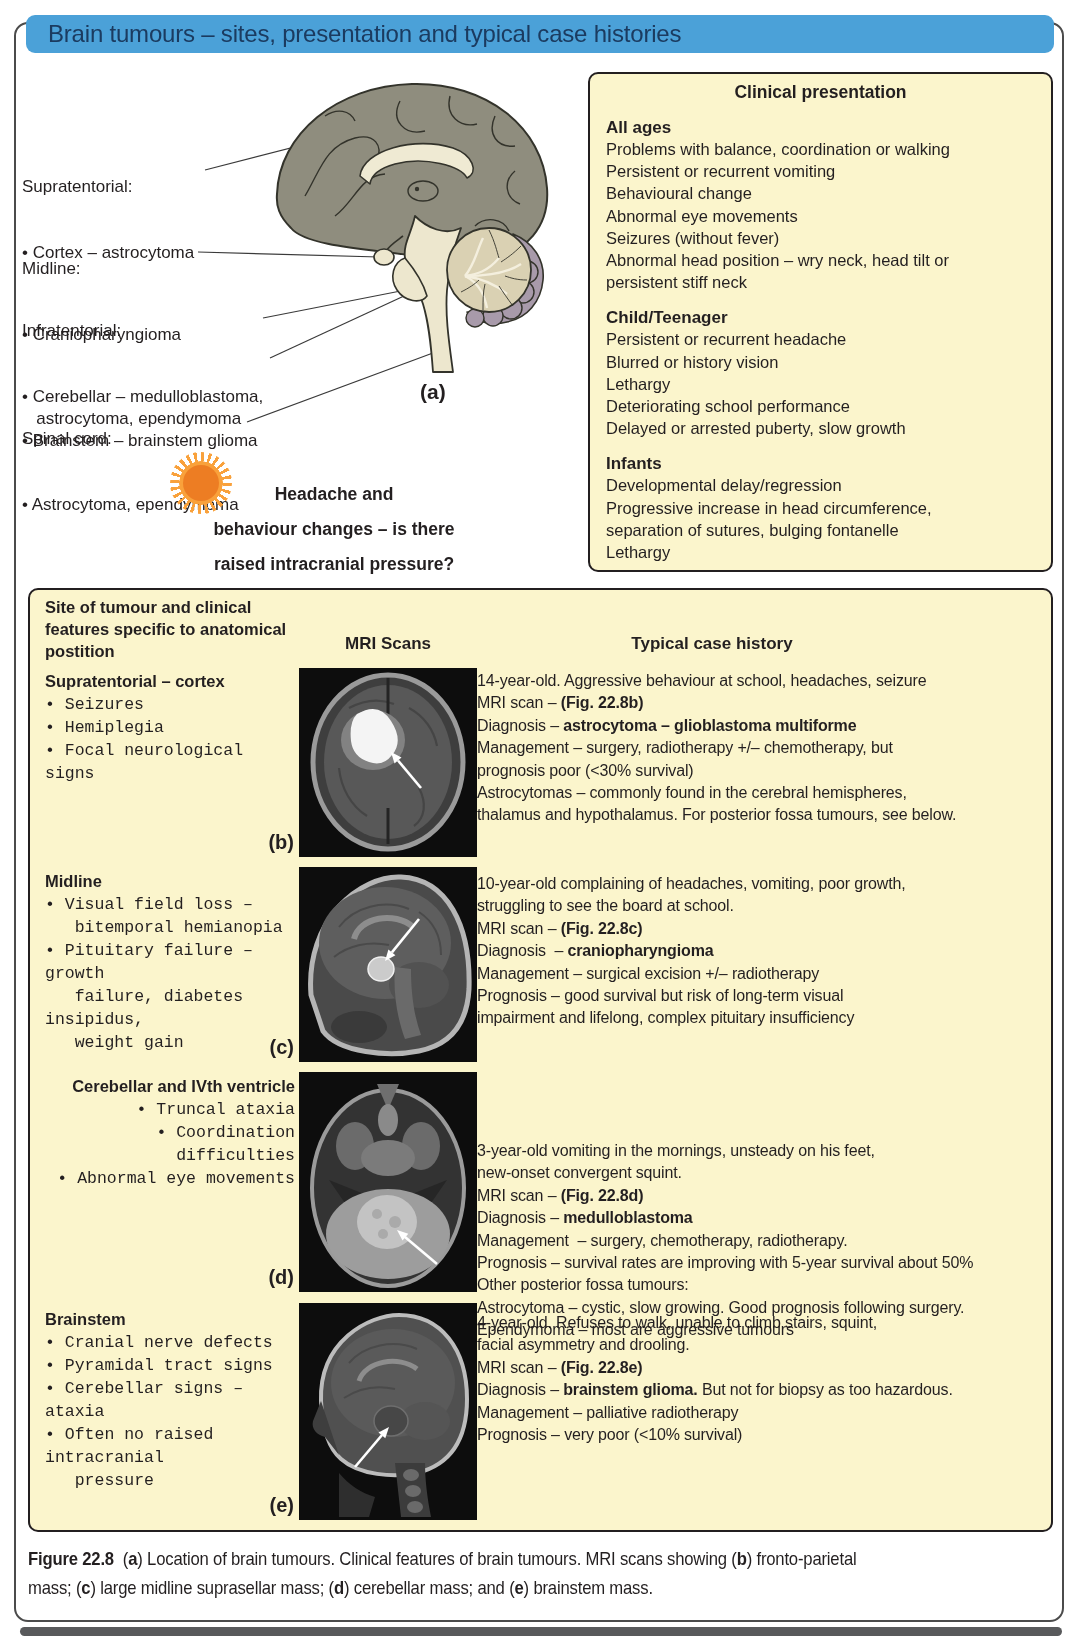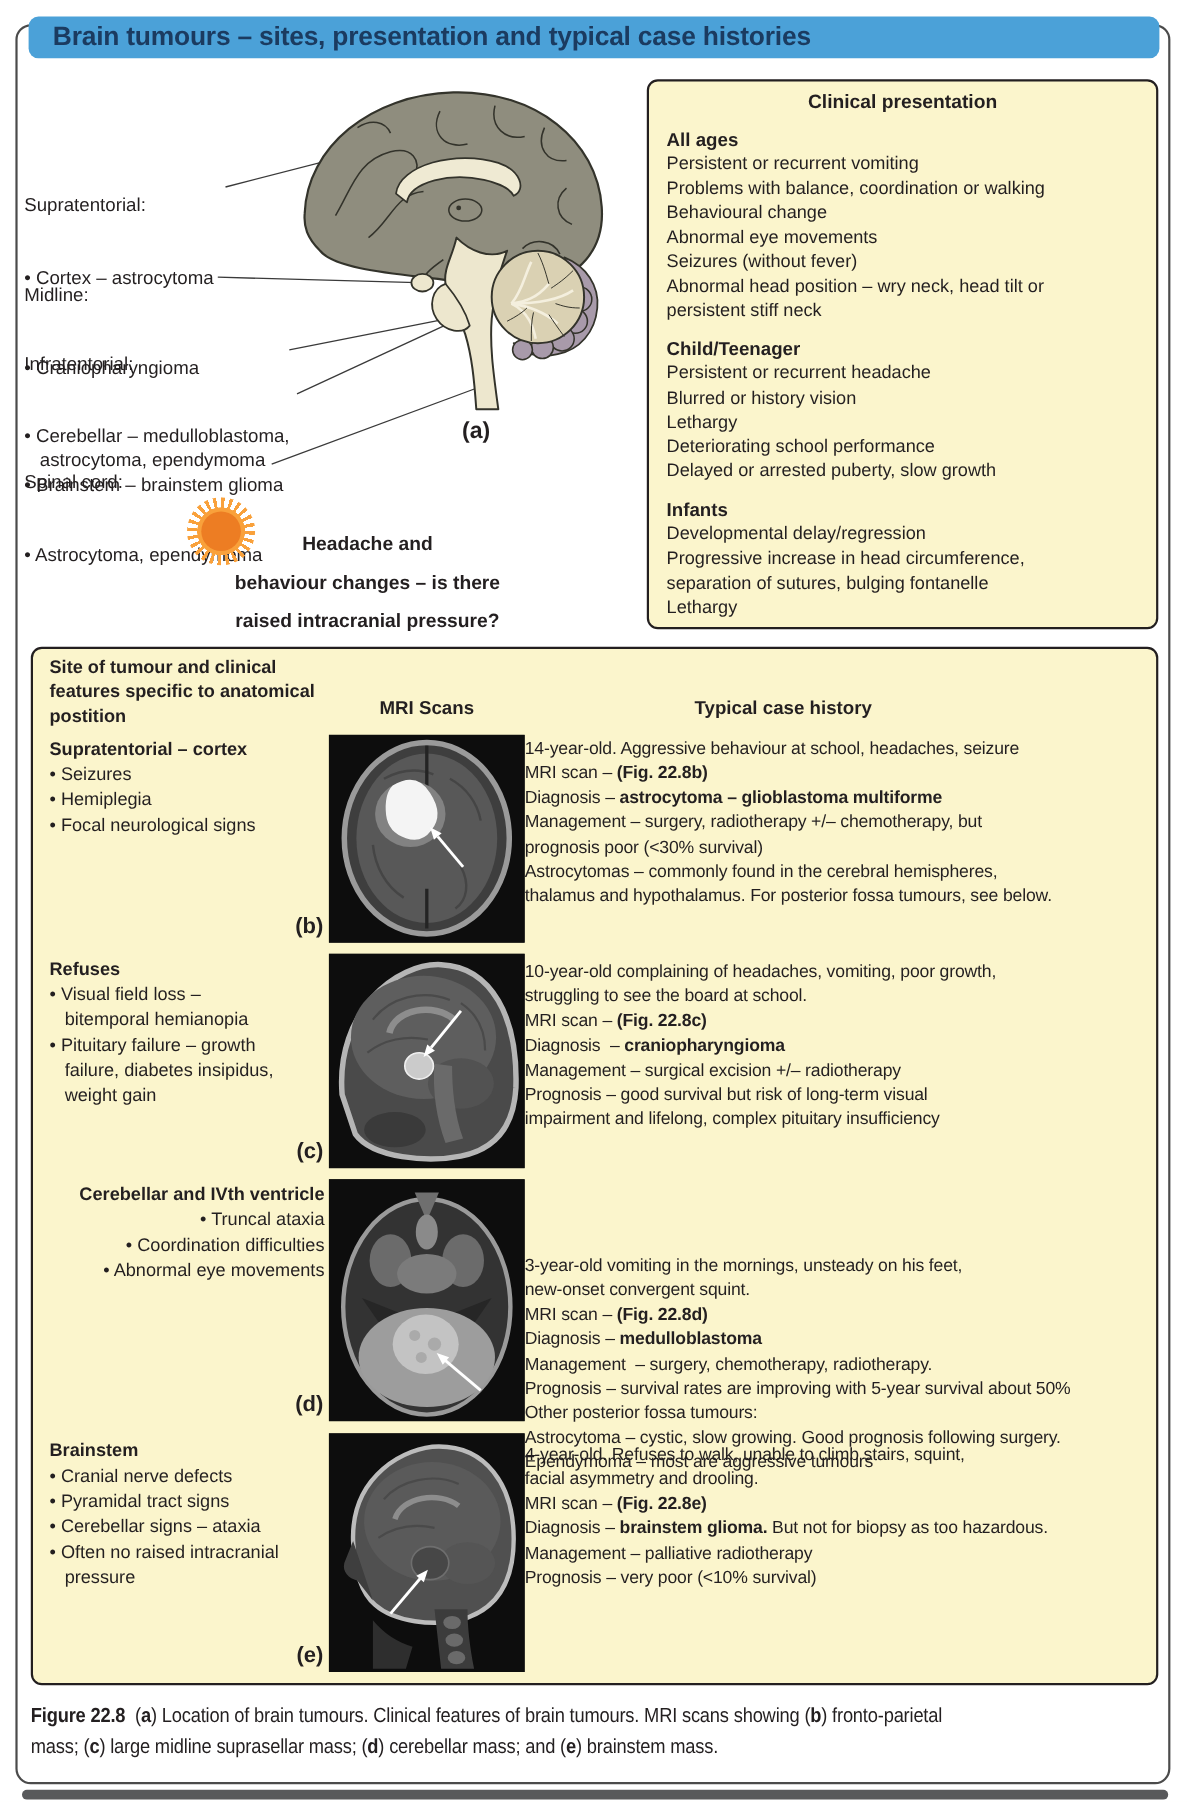--- a/index.html
+++ b/index.html
@@ -6,21 +6,21 @@
   body{font-family:"Liberation Sans","DejaVu Sans",sans-serif;color:#231F20;}
   .page{position:relative;width:1079px;height:1638px;background:#fff;overflow:hidden;}
   .abs{position:absolute;}
   .b{font-weight:700;}
 
   
   .outer-box{left:14px;top:22px;width:1046px;height:1596px;border:2.5px solid #4b4b4b;border-radius:14px;background:#fff;}
   .shadow-bar{left:20px;top:1627px;width:1042px;height:9px;background:#58595B;border-radius:5px;}
   .header-bar{left:26px;top:15px;width:1028px;height:38px;background:#4BA1D8;border-radius:9px;
               display:flex;align-items:center;padding-left:22px;box-sizing:border-box;}
-  .header-bar span{font-size:24px;font-weight:700;color:#1B3B60;letter-spacing:-0.2px;}
+  .header-bar span{font-size:24px;font-weight:400;color:#1B3B60;letter-spacing:-0.2px;}
 
   
   .anat{font-size:17px;line-height:22px;white-space:pre-wrap;}
   .anat .hd{font-weight:400;}
   .g0{left:22px;top:132px;}
   .g1{left:22px;top:214px;}
   .g2{left:22px;top:276px;}
   .g3{left:22px;top:384px;}
   .panel-label{font-size:20px;font-weight:700;}
   .a-label{left:420px;top:380px;font-size:21px;}
@@ -40,21 +40,21 @@
   .clin-h{font-size:17px;font-weight:700;margin-top:15px;}
   .clin-items .li{font-size:16.5px;line-height:22.2px;white-space:pre-wrap;}
 
   .case-box{left:28px;top:588px;width:1025px;height:944px;}
   .site-colh{left:45px;top:596px;width:250px;font-size:16.5px;font-weight:700;line-height:22px;}
   .mri-colh{left:299px;top:634px;width:178px;text-align:center;font-size:17px;font-weight:700;}
   .hist-colh{left:477px;top:634px;width:470px;text-align:center;font-size:17px;font-weight:700;}
 
   .site{width:250px;font-size:16.5px;}
   .site .site-heading{font-weight:700;line-height:23px;}
-  .site .li{line-height:23px;white-space:pre-wrap;}
+  .site .li{line-height:23px;white-space:pre-wrap;font-family:Liberation Mono, monospace;}
   .s0{left:45px;top:670px;} .s1{left:45px;top:870px;} .s2{left:45px;top:1075px;text-align:right;} .s3{left:45px;top:1308px;}
 
   .mri{left:299px;width:178px;background:#0d0d0d;}
   .m0{top:668px;height:189px;} .m1{top:867px;height:195px;} .m2{top:1072px;height:220px;} .m3{top:1303px;height:217px;}
   .mri svg{display:block;}
   .pl{width:36px;text-align:right;}
   .pl0{left:258px;top:831px;} .pl1{left:258px;top:1036px;} .pl2{left:258px;top:1266px;} .pl3{left:258px;top:1494px;}
 
   .hist{left:477px;width:572px;font-size:16px;letter-spacing:-0.15px;}
   .hist .rl{line-height:22.4px;white-space:pre-wrap;}
@@ -165,22 +165,22 @@
   <div class="abs warning">
       <div class="li">Headache and</div>
       <div class="li">behaviour changes – is there</div>
       <div class="li">raised intracranial pressure?</div>
     </div>
 
   <div class="abs ybox clin-box">
     <div class="clin-title">Clinical presentation</div>
     <div class="clin-h">All ages</div>
     <div class="clin-items">
+        <div class="li">Problems with balance, coordination or walking</div>
         <div class="li">Persistent or recurrent vomiting</div>
-        <div class="li">Problems with balance, coordination or walking</div>
         <div class="li">Behavioural change</div>
         <div class="li">Abnormal eye movements</div>
         <div class="li">Seizures (without fever)</div>
         <div class="li">Abnormal head position – wry neck, head tilt or</div>
         <div class="li">persistent stiff neck</div>
       </div>
     <div class="clin-h">Child/Teenager</div>
     <div class="clin-items">
         <div class="li">Persistent or recurrent headache</div>
         <div class="li">Blurred or history vision</div>
@@ -236,21 +236,21 @@
       <div class="rl"><span>14-year-old. Aggressive behaviour at school, headaches, seizure</span></div>
       <div class="rl"><span>MRI scan – </span><span class="b">(Fig. 22.8b)</span></div>
       <div class="rl"><span>Diagnosis – </span><span class="b">astrocytoma – glioblastoma multiforme</span></div>
       <div class="rl"><span>Management – surgery, radiotherapy +/– chemotherapy, but</span></div>
       <div class="rl"><span>prognosis poor (&lt;30% survival)</span></div>
       <div class="rl"><span>Astrocytomas – commonly found in the cerebral hemispheres,</span></div>
       <div class="rl"><span>thalamus and hypothalamus. For posterior fossa tumours, see below.</span></div>
     </div>
 
   <div class="abs site s1">
-    <div class="site-heading">Refuses</div>
+    <div class="site-heading">Midline</div>
     <div>
         <div class="li">• Visual field loss –</div>
         <div class="li">   bitemporal hemianopia</div>
         <div class="li">• Pituitary failure – growth</div>
         <div class="li">   failure, diabetes insipidus,</div>
         <div class="li">   weight gain</div>
       </div>
   </div>
   <div class="abs panel-label pl pl1">(c)</div>
   <div class="abs mri m1">

